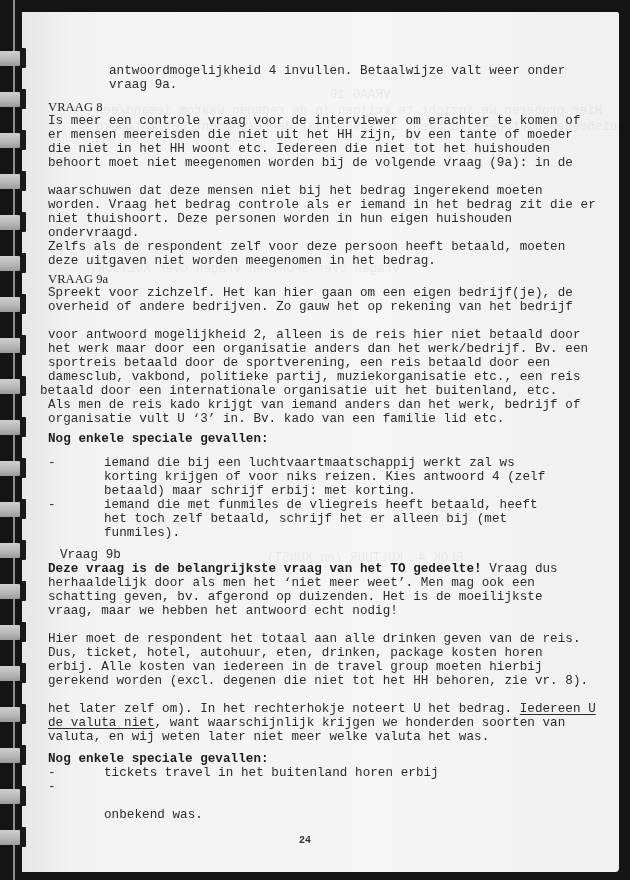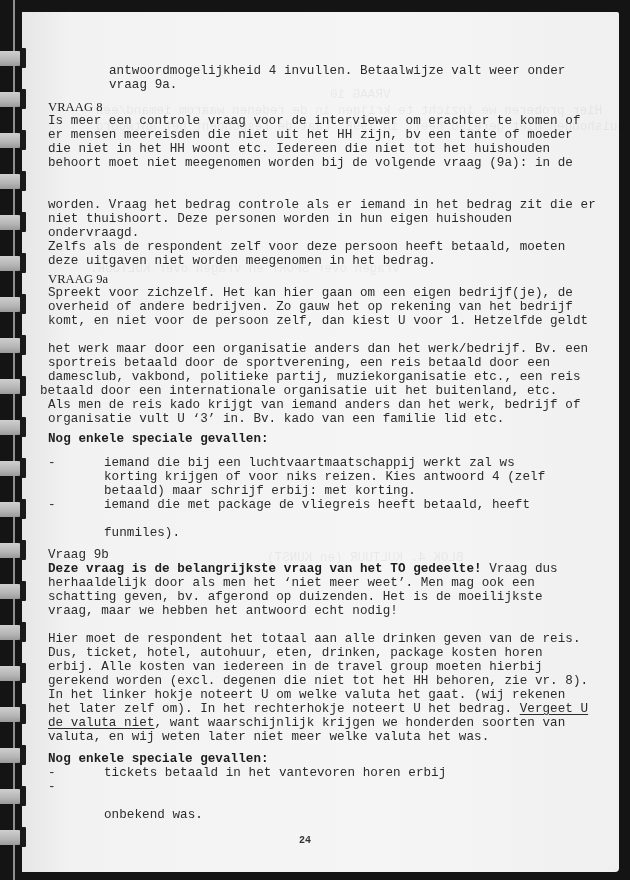--- a/index.html
+++ b/index.html
@@ -143,61 +143,62 @@
 <div class="text">
 
   <div class="ln" style="left:109px;top:64px">antwoordmogelijkheid 4 invullen. Betaalwijze valt weer onder</div>
   <div class="ln" style="left:109px;top:78px">vraag 9a.</div>
 
   <div class="ln hdr" style="left:48px;top:100px">VRAAG 8</div>
   <div class="ln" style="left:48px;top:114px">Is meer een controle vraag voor de interviewer om erachter te komen of</div>
   <div class="ln" style="left:48px;top:128px">er mensen meereisden die niet uit het HH zijn, bv een tante of moeder</div>
   <div class="ln" style="left:48px;top:142px">die niet in het HH woont etc. Iedereen die niet tot het huishouden</div>
   <div class="ln" style="left:48px;top:156px">behoort moet niet meegenomen worden bij de volgende vraag (9a): in de</div>
+  <div class="ln" style="left:48px;top:184px">waarschuwen dat deze mensen niet bij het bedrag ingerekend moeten</div>
   <div class="ln" style="left:48px;top:198px">worden. Vraag het bedrag controle als er iemand in het bedrag zit die er</div>
   <div class="ln" style="left:48px;top:212px">niet thuishoort. Deze personen worden in hun eigen huishouden</div>
   <div class="ln" style="left:48px;top:226px">ondervraagd.</div>
   <div class="ln" style="left:48px;top:240px">Zelfs als de respondent zelf voor deze persoon heeft betaald, moeten</div>
   <div class="ln" style="left:48px;top:254px">deze uitgaven niet worden meegenomen in het bedrag.</div>
 
   <div class="ln hdr" style="left:48px;top:272px">VRAAG 9a</div>
   <div class="ln" style="left:48px;top:286px">Spreekt voor zichzelf. Het kan hier gaan om een eigen bedrijf(je), de</div>
   <div class="ln" style="left:48px;top:300px">overheid of andere bedrijven. Zo gauw het op rekening van het bedrijf</div>
-  <div class="ln" style="left:48px;top:314px">komt, en niet voor de persoon zelf, dan kiest U voor 1. Hetzelfde geldt</div>
+  <div class="ln" style="left:48px;top:328px">voor antwoord mogelijkheid 2, alleen is de reis hier niet betaald door</div>
   <div class="ln" style="left:48px;top:342px">het werk maar door een organisatie anders dan het werk/bedrijf. Bv. een</div>
   <div class="ln" style="left:48px;top:356px">sportreis betaald door de sportverening, een reis betaald door een</div>
   <div class="ln" style="left:48px;top:370px">damesclub, vakbond, politieke partij, muziekorganisatie etc., een reis</div>
   <div class="ln" style="left:40px;top:384px">betaald door een internationale organisatie uit het buitenland, etc.</div>
   <div class="ln" style="left:48px;top:398px">Als men de reis kado krijgt van iemand anders dan het werk, bedrijf of</div>
   <div class="ln" style="left:48px;top:412px">organisatie vult U ‘3’ in. Bv. kado van een familie lid etc.</div>
 
   <div class="ln b" style="left:48px;top:432px">Nog enkele speciale gevallen:</div>
   <div class="ln" style="left:48px;top:456px">-</div>
   <div class="ln" style="left:104px;top:456px">iemand die bij een luchtvaartmaatschappij werkt zal ws</div>
   <div class="ln" style="left:104px;top:470px">korting krijgen of voor niks reizen. Kies antwoord 4 (zelf</div>
   <div class="ln" style="left:104px;top:484px">betaald) maar schrijf erbij: met korting.</div>
   <div class="ln" style="left:48px;top:498px">-</div>
-  <div class="ln" style="left:104px;top:498px">iemand die met package de vliegreis heeft betaald, heeft</div>
+  <div class="ln" style="left:104px;top:498px">iemand die met funmiles de vliegreis heeft betaald, heeft</div>
+  <div class="ln" style="left:104px;top:512px">het toch zelf betaald, schrijf het er alleen bij (met</div>
   <div class="ln" style="left:104px;top:526px">funmiles).</div>
 
-  <div class="ln" style="left:48px;top:548px">Vraag 9b</div>
+  <div class="ln" style="left:60px;top:548px">Vraag 9b</div>
   <div class="ln" style="left:48px;top:562px"><span class="b">Deze vraag is de belangrijkste vraag van het TO gedeelte!</span><span> Vraag dus</span></div>
   <div class="ln" style="left:48px;top:576px">herhaaldelijk door als men het ‘niet meer weet’. Men mag ook een</div>
   <div class="ln" style="left:48px;top:590px">schatting geven, bv. afgerond op duizenden. Het is de moeilijkste</div>
   <div class="ln" style="left:48px;top:604px">vraag, maar we hebben het antwoord echt nodig!</div>
 
   <div class="ln" style="left:48px;top:632px">Hier moet de respondent het totaal aan alle drinken geven van de reis.</div>
   <div class="ln" style="left:48px;top:646px">Dus, ticket, hotel, autohuur, eten, drinken, package kosten horen</div>
   <div class="ln" style="left:48px;top:660px">erbij. Alle kosten van iedereen in de travel group moeten hierbij</div>
   <div class="ln" style="left:48px;top:674px">gerekend worden (excl. degenen die niet tot het HH behoren, zie vr. 8).</div>
-  <div class="ln" style="left:48px;top:688px">In het linker hokje noteert U om welke valuta het gaat. (wij rekenen</div>
-  <div class="ln" style="left:48px;top:702px"><span>het later zelf om). In het rechterhokje noteert U het bedrag. </span><span class="u">Vergeet U</span></div>
+  <div class="ln" style="left:48px;top:702px"><span>het later zelf om). In het rechterhokje noteert U het bedrag. </span><span class="u">Iedereen U</span></div>
   <div class="ln" style="left:48px;top:716px"><span class="u">de valuta niet</span><span>, want waarschijnlijk krijgen we honderden soorten van</span></div>
   <div class="ln" style="left:48px;top:730px">valuta, en wij weten later niet meer welke valuta het was.</div>
 
   <div class="ln b" style="left:48px;top:752px">Nog enkele speciale gevallen:</div>
   <div class="ln" style="left:48px;top:766px">-</div>
-  <div class="ln" style="left:104px;top:766px">tickets betaald in het vantevoren horen erbij</div>
+  <div class="ln" style="left:104px;top:766px">tickets travel in het buitenland horen erbij</div>
   <div class="ln" style="left:48px;top:780px">-</div>
   <div class="ln" style="left:104px;top:808px">onbekend was.</div>
 
   <div class="pn">24</div>
 </div>
 
 </body></html>

